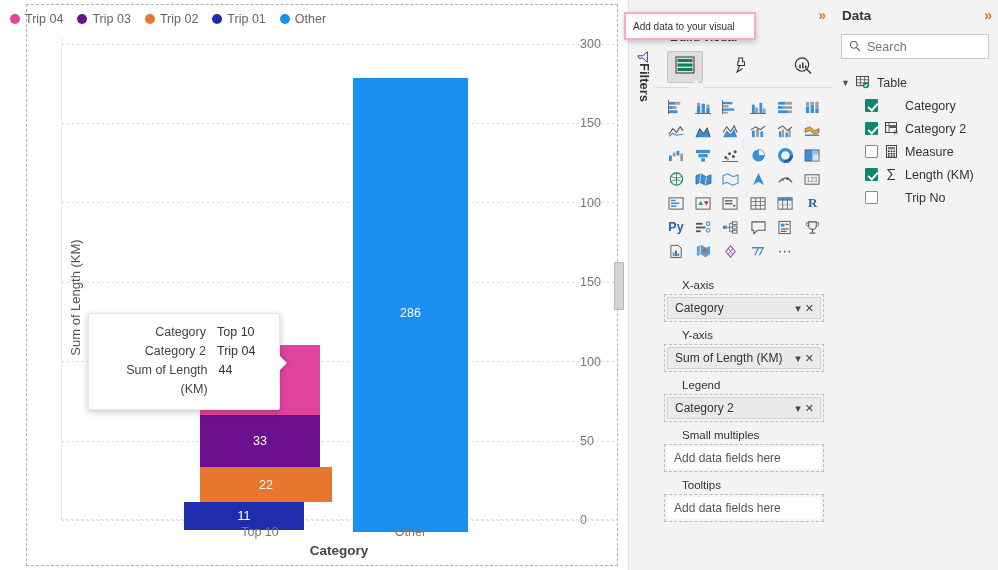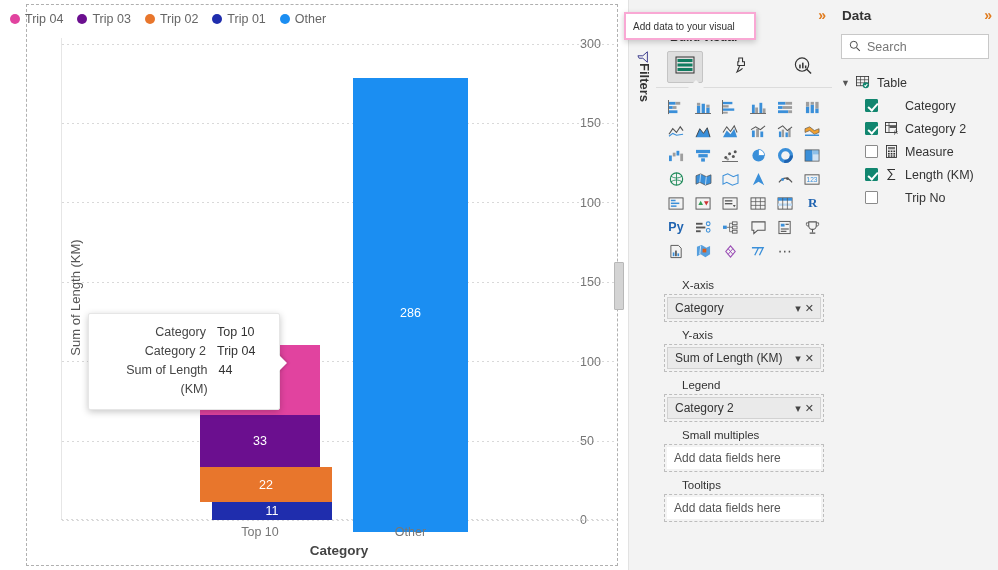--- a/index.html
+++ b/index.html
@@ -183,21 +183,21 @@
       <div class="y-tick" style="top:116px">150</div>
       <div class="y-tick" style="top:196px">100</div>
       <div class="y-tick" style="top:275px">150</div>
       <div class="y-tick" style="top:355px">100</div>
       <div class="y-tick" style="top:434px">50</div>
       <div class="y-tick" style="top:513px">0</div>
 
       <div class="axis-line"></div>
       <div class="axis-line-x"></div>
 
-      <div class="bar-seg" style="left:212px;top:502px;width:120px;height:18px;background:#1f2dad;">
+      <div class="bar-seg" style="left:184px;top:502px;width:120px;height:28px;background:#1f2dad;">
         <span class="val">11</span>
       </div>
       <div class="bar-seg" style="left:200px;top:467px;width:120px;height:35px;background:#e8762c;padding-left:12px;">
         <span class="val">22</span>
       </div>
       <div class="bar-seg" style="left:200px;top:415px;width:120px;height:52px;background:#6b0f8f;">
         <span class="val">33</span>
       </div>
       <div class="bar-seg" style="left:200px;top:345px;width:120px;height:70px;background:#e1439f;">
         <span class="val"></span>

